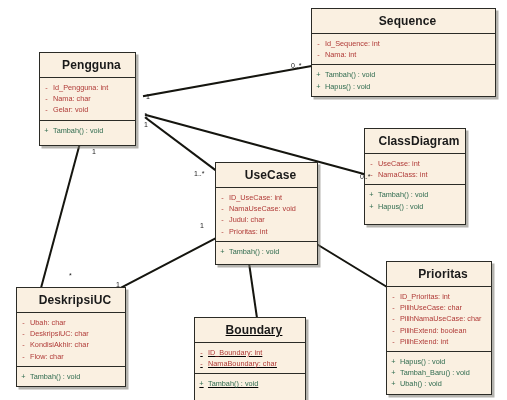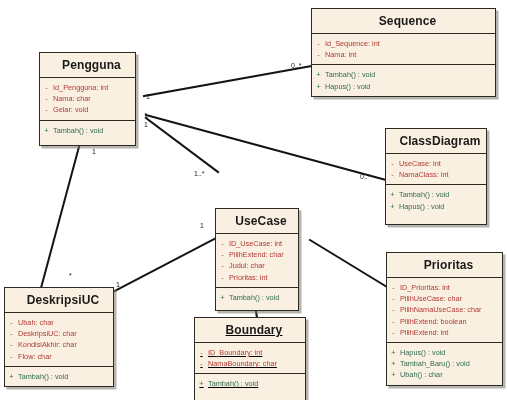--- a/index.html
+++ b/index.html
@@ -135,21 +135,21 @@
     </div>
     <div class="cls-sep"></div>
     <div class="cls-section" style="padding-bottom:9px;">
       <div class="cls-row meth-row">
         <span class="cls-vis">+</span>
         <span class="cls-text">Tambah() : void</span>
       </div>
     </div>
   </div>
 
-  <div class="uml-class" style="left:385px; top:128px; width:102px;">
+  <div class="uml-class" style="left:364px; top:128px; width:102px;">
     <div class="cls-title">ClassDiagram</div>
     <div class="cls-sep"></div>
     <div class="cls-section">
       <div class="cls-row attr-row">
         <span class="cls-vis">-</span>
         <span class="cls-text">UseCase:  int</span>
       </div>
       <div class="cls-row attr-row">
         <span class="cls-vis">-</span>
         <span class="cls-text">NamaClass: int</span>
@@ -161,51 +161,51 @@
         <span class="cls-vis">+</span>
         <span class="cls-text">Tambah() : void</span>
       </div>
       <div class="cls-row meth-row">
         <span class="cls-vis">+</span>
         <span class="cls-text">Hapus() : void</span>
       </div>
     </div>
   </div>
 
-  <div class="uml-class" style="left:215px; top:162px; width:84px;margin-top:46px;">
+  <div class="uml-class" style="left:215px; top:162px; width:103px;">
     <div class="cls-title">UseCase</div>
     <div class="cls-sep"></div>
     <div class="cls-section">
       <div class="cls-row attr-row">
         <span class="cls-vis">-</span>
         <span class="cls-text">ID_UseCase:  int</span>
       </div>
       <div class="cls-row attr-row">
         <span class="cls-vis">-</span>
-        <span class="cls-text">PilihExtend:  char</span>
+        <span class="cls-text">NamaUseCase:  void</span>
       </div>
       <div class="cls-row attr-row">
         <span class="cls-vis">-</span>
         <span class="cls-text">Judul:  char</span>
       </div>
       <div class="cls-row attr-row">
         <span class="cls-vis">-</span>
         <span class="cls-text">Prioritas: int</span>
       </div>
     </div>
     <div class="cls-sep"></div>
     <div class="cls-section" style="padding-bottom:7px;">
       <div class="cls-row meth-row">
         <span class="cls-vis">+</span>
         <span class="cls-text">Tambah() : void</span>
       </div>
     </div>
   </div>
 
-  <div class="uml-class" style="left:386px; top:252px; width:117px;">
+  <div class="uml-class" style="left:386px; top:261px; width:106px;">
     <div class="cls-title">Prioritas</div>
     <div class="cls-sep"></div>
     <div class="cls-section">
       <div class="cls-row attr-row">
         <span class="cls-vis">-</span>
         <span class="cls-text">ID_Prioritas:  int</span>
       </div>
       <div class="cls-row attr-row">
         <span class="cls-vis">-</span>
         <span class="cls-text">PilihUseCase:  char</span>
@@ -228,26 +228,26 @@
       <div class="cls-row meth-row">
         <span class="cls-vis">+</span>
         <span class="cls-text">Hapus() : void</span>
       </div>
       <div class="cls-row meth-row">
         <span class="cls-vis">+</span>
         <span class="cls-text">Tambah_Baru() : void</span>
       </div>
       <div class="cls-row meth-row">
         <span class="cls-vis">+</span>
-        <span class="cls-text">Ubah() : char</span>
-      </div>
-    </div>
-  </div>
-
-  <div class="uml-class" style="left:4px; top:287px; width:110px;">
+        <span class="cls-text">Ubah() : void</span>
+      </div>
+    </div>
+  </div>
+
+  <div class="uml-class" style="left:16px; top:287px; width:110px;">
     <div class="cls-title">DeskripsiUC</div>
     <div class="cls-sep"></div>
     <div class="cls-section">
       <div class="cls-row attr-row">
         <span class="cls-vis">-</span>
         <span class="cls-text">Ubah:  char</span>
       </div>
       <div class="cls-row attr-row">
         <span class="cls-vis">-</span>
         <span class="cls-text">DeskripsiUC:  char</span>

